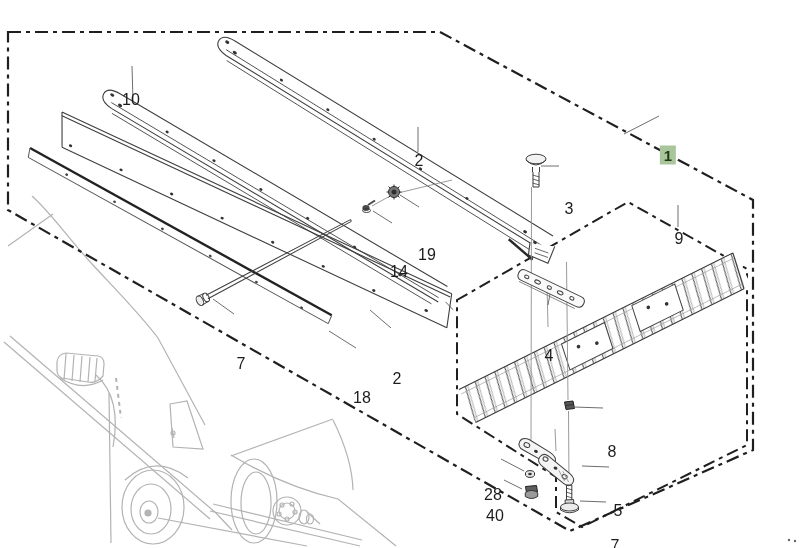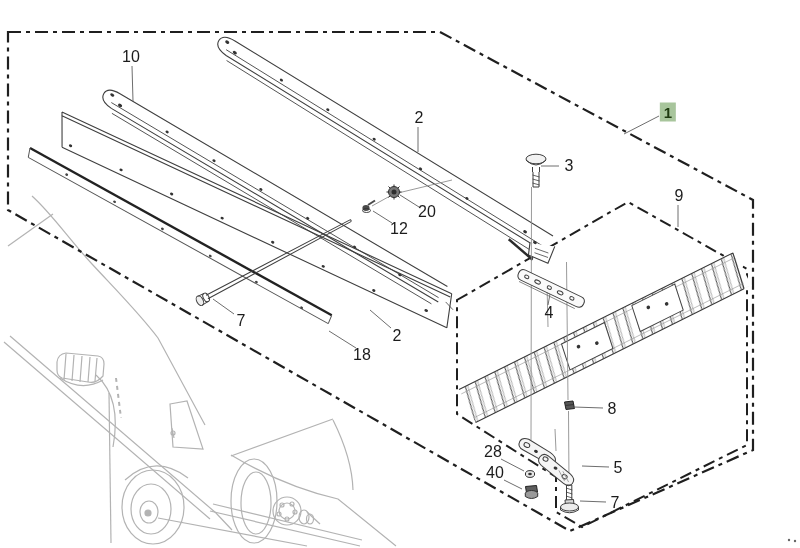--- a/index.html
+++ b/index.html
@@ -4,21 +4,21 @@
 <style>
   html,body{margin:0;padding:0;background:#ffffff;}
   #stage{
     position:relative;width:800px;height:548px;background:#fff;overflow:hidden;
     font-family:"Liberation Sans", sans-serif;
   }
   #diagram-svg{position:absolute;left:0;top:0;}
   .lbl{
     position:absolute;transform:translate(-50%,-50%);
     font-size:16px;line-height:1;color:var(--label-text,#1c1c1c);
-    white-space:nowrap;user-select:none;
+    white-space:nowrap;user-select:none;margin-top:43px;
   }
   .lbl.highlight{
     background:var(--highlight-bg,#a8c59c);
     color:var(--highlight-text,#1e3a10);
     font-weight:700;padding:2px 4px;font-size:15px;
   }
 </style>
 </head>
 <body>
 
@@ -276,17 +276,17 @@
   <div class="lbl" style="left:569px;top:166px">3</div>
   <div class="lbl" style="left:549px;top:313px">4</div>
   <div class="lbl" style="left:618px;top:468px">5</div>
   <div class="lbl" style="left:615px;top:503px">7</div>
   <div class="lbl" style="left:612px;top:409px">8</div>
   <div class="lbl" style="left:679px;top:196px">9</div>
   <div class="lbl" style="left:131px;top:57px">10</div>
   <div class="lbl" style="left:397px;top:336px">2</div>
   <div class="lbl" style="left:362px;top:355px">18</div>
   <div class="lbl" style="left:241px;top:321px">7</div>
-  <div class="lbl" style="left:399px;top:229px">12</div>
-  <div class="lbl" style="left:427px;top:212px">20</div>
+  <div class="lbl" style="left:399px;top:229px">14</div>
+  <div class="lbl" style="left:427px;top:212px">19</div>
   <div class="lbl" style="left:495px;top:473px">40</div>
   <div class="lbl" style="left:493px;top:452px">28</div>
 </div>
 
 </body></html>

